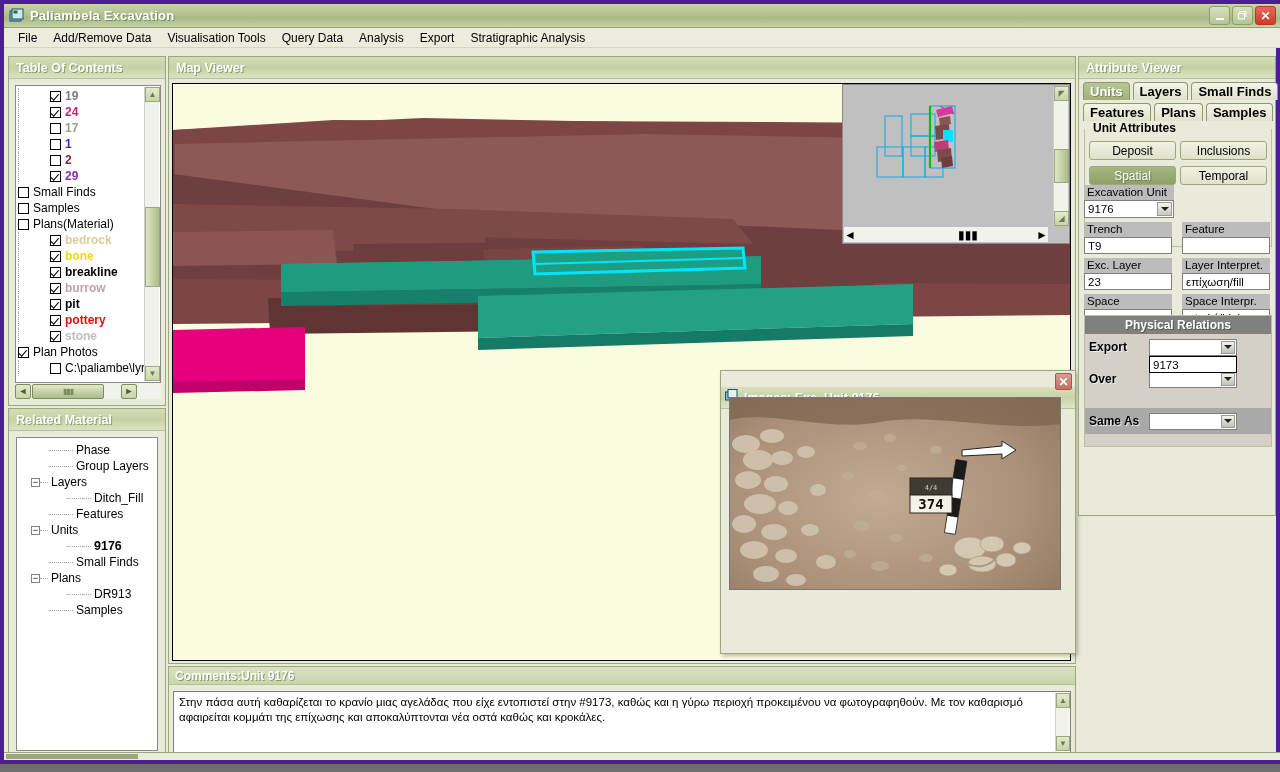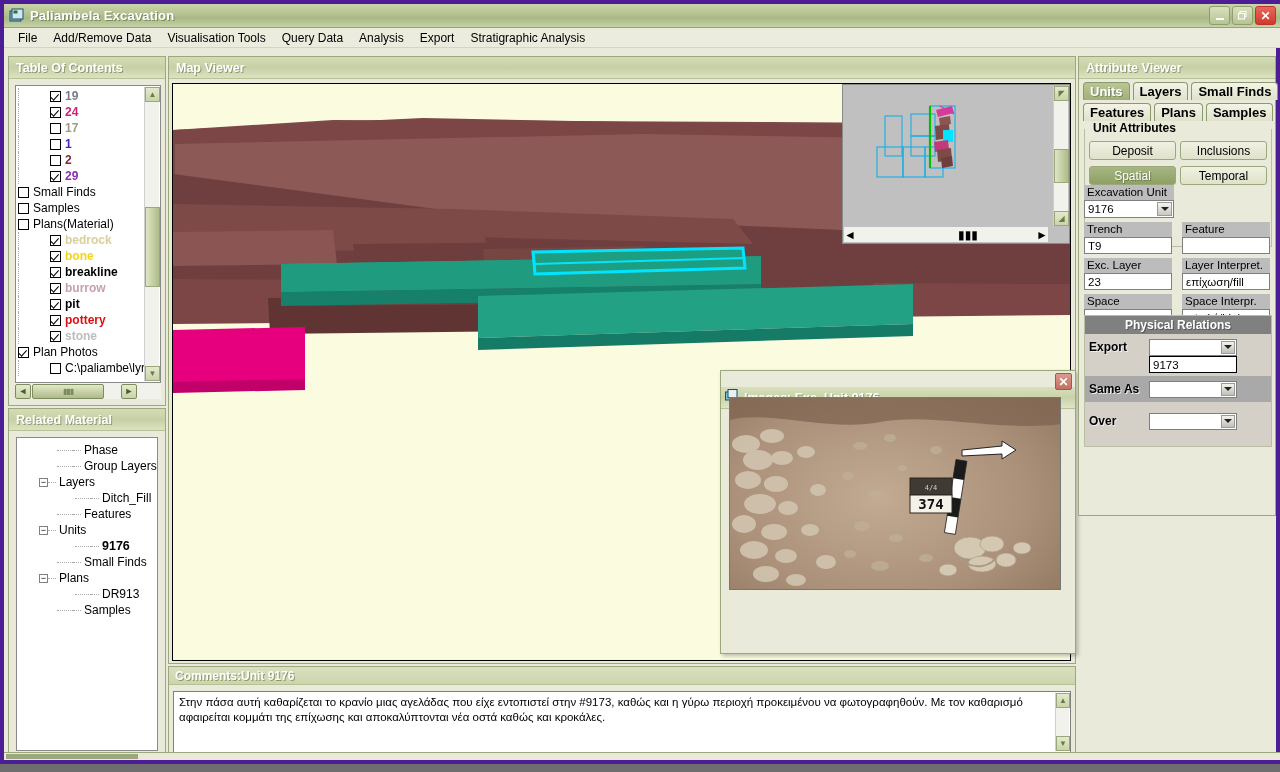--- a/index.html
+++ b/index.html
@@ -131,21 +131,21 @@
     border: 1px solid #7d8c5f; border-radius:2px; margin: 0 1px;
     display:flex; align-items:center; justify-content:center;
     color:#7d8c5f; font-size:8px; letter-spacing:-1px;
   }
 
   
   #relobj { left: 4px; top: 404px; width: 158px; height: 352px; }
   #relobj-body {
     position: absolute; left: 7px; top: 28px; right: 7px; bottom: 8px;
     background: #fff; border: 1px solid #8a8a8a; overflow: hidden;
-    padding: 4px 0 0 12px;
+    padding: 4px 0 0 4px;
   }
   .tree-row { display:flex; align-items:center; height: 16px; font-size: 12px; white-space: nowrap; }
   .expander {
     width: 9px; height: 9px; border: 1px solid #808080; background:#fff;
     display:inline-flex; align-items:center; justify-content:center;
     font-size: 9px; line-height: 7px; color:#000; flex:0 0 auto;
   }
   .tspacer { display:inline-block; }
   .tdot { display:inline-block; width: 16px; border-top: 1px dotted #aaa; height:1px; }
 
@@ -807,37 +807,37 @@
       <div class="physrow">
         <span class="physlabel">Export</span>
         <span class="physcombo">
           <span style="padding-left:3px;font-size:11.5px;"></span>
           <span class="arrowbox">
               <i class="caret"></i>
             </span>
         </span>
         <div id="below-dropdown">9173</div>
       </div>
+      <div class="physrow" style="margin-top:6px;">
+        <span class="physlabel">Over</span>
+        <span class="physcombo">
+          <span style="padding-left:3px;font-size:11.5px;"></span>
+          <span class="arrowbox">
+              <i class="caret"></i>
+            </span>
+        </span>
+      </div>
       <div class="physrow alt" style="margin-top:16px;">
         <span class="physlabel">Same As</span>
         <span class="physcombo">
           <span style="padding-left:3px;font-size:11.5px;"></span>
           <span class="arrowbox">
               <i class="caret"></i>
             </span>
         </span>
       </div>
-      <div class="physrow" style="margin-top:6px;">
-        <span class="physlabel">Over</span>
-        <span class="physcombo">
-          <span style="padding-left:3px;font-size:11.5px;"></span>
-          <span class="arrowbox">
-              <i class="caret"></i>
-            </span>
-        </span>
-      </div>
     </div>
   </div>
 
   <div id="statusbar">
     <div class="seg"></div>
   </div>
 </div>
 
 </body></html>

